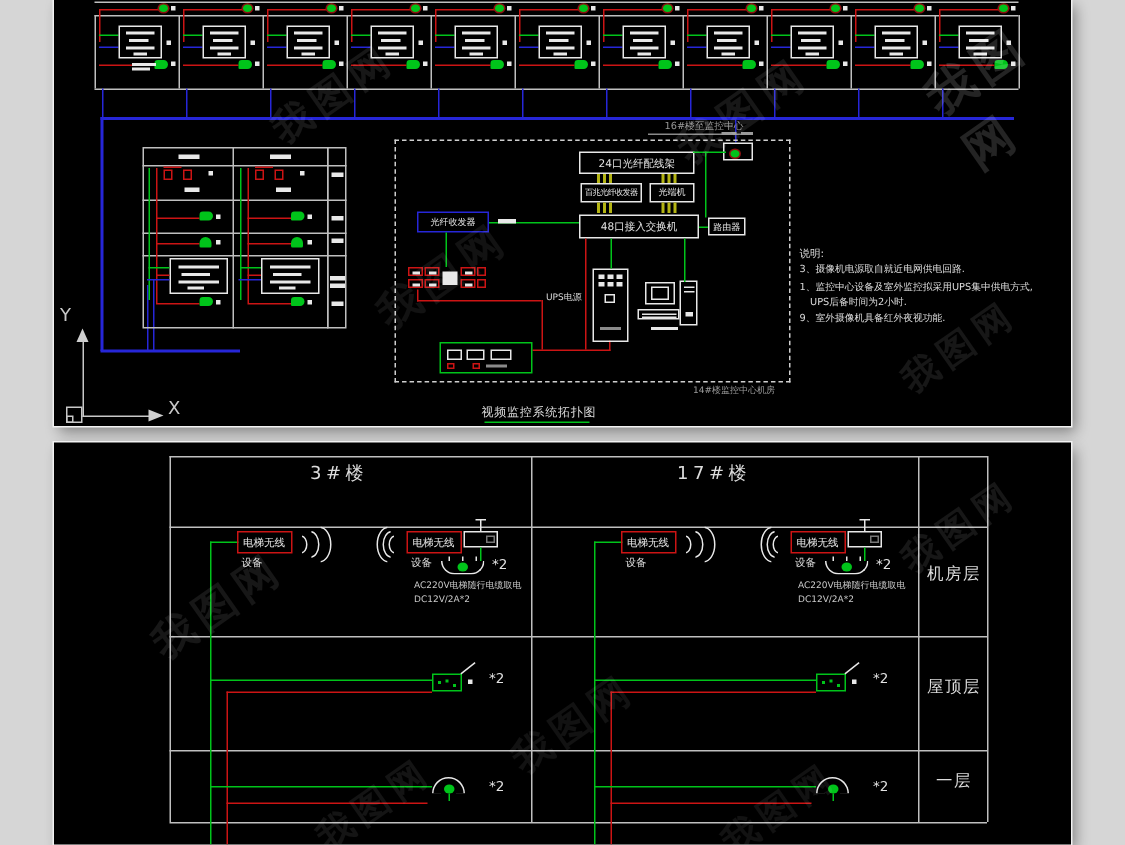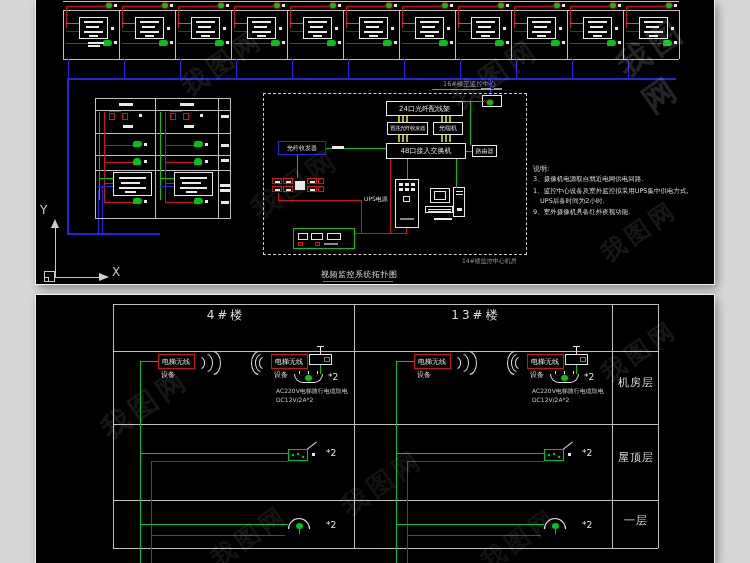--- a/index.html
+++ b/index.html
@@ -505,22 +505,22 @@
   <div class="hl gy" style="left:77px;top:9px;width:545px"></div>
   <div class="hl gy" style="left:77px;top:56px;width:545px"></div>
   <div class="hl gy" style="left:77px;top:129px;width:545px"></div>
   <div class="hl gy" style="left:77px;top:205px;width:545px"></div>
   <div class="hl gy" style="left:77px;top:253px;width:545px"></div>
   <div class="vl gy" style="left:77px;top:9px;height:244px"></div>
   <div class="vl gy" style="left:318px;top:9px;height:244px"></div>
   <div class="vl gy" style="left:576px;top:9px;height:244px"></div>
   <div class="vl gy" style="left:622px;top:9px;height:244px"></div>
 
-  <div class="t" style="left:150px;top:14px;width:80px;text-align:center;font-size:12px;letter-spacing:3px">4#楼</div>
-  <div class="t" style="left:400px;top:14px;width:80px;text-align:center;font-size:12px;letter-spacing:3px">13#楼</div>
+  <div class="t" style="left:150px;top:14px;width:80px;text-align:center;font-size:12px;letter-spacing:3px">3#楼</div>
+  <div class="t" style="left:400px;top:14px;width:80px;text-align:center;font-size:12px;letter-spacing:3px">17#楼</div>
 
   <div class="t" style="left:578px;top:82px;width:44px;text-align:center;font-size:11px;letter-spacing:1px">机房层</div>
   <div class="t" style="left:578px;top:157px;width:44px;text-align:center;font-size:11px;letter-spacing:1px">屋顶层</div>
   <div class="t" style="left:578px;top:220px;width:44px;text-align:center;font-size:11px;letter-spacing:1px">一层</div>
 
   <div id="building-cols">
       <div class="bc" style="left: 77px;">
     <div class="vl g" style="left:27px;top:66px;height:202px"></div>
     <div class="vl r" style="left:38px;top:166px;height:102px"></div>
     <div class="hl g" style="left:27px;top:66px;width:19px"></div>

